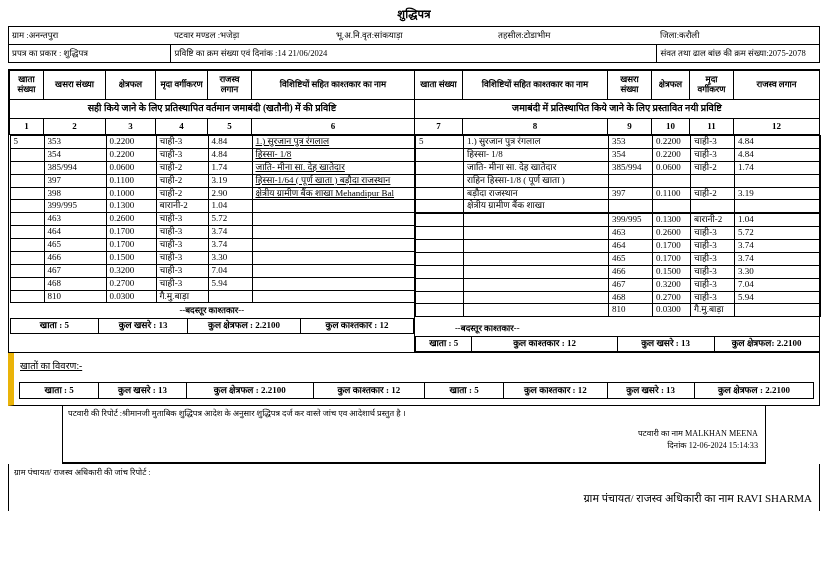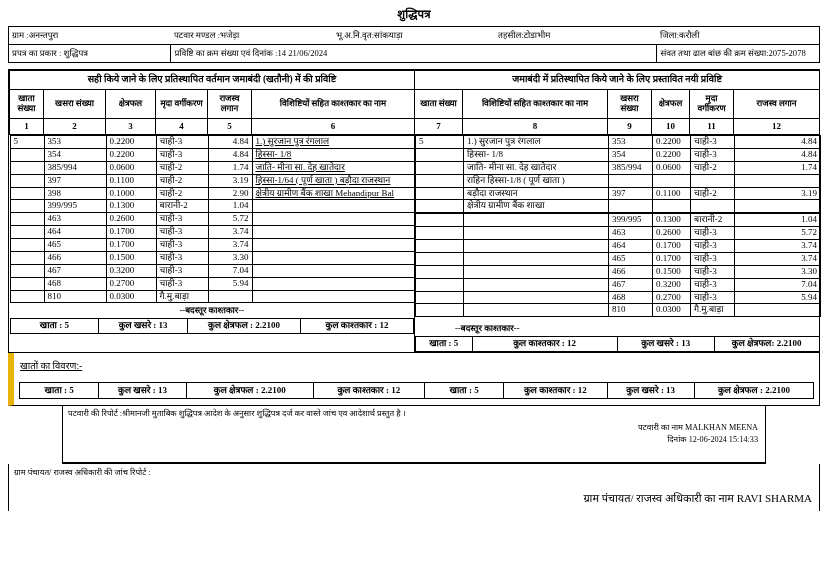--- a/index.html
+++ b/index.html
@@ -114,21 +114,21 @@
     padding: 0 3px;
     font-size: 9px;
     line-height: 1.32;
     vertical-align: top;
     white-space: nowrap;
   }
   .c-khata   { text-align: left; }
   .c-khasra  { text-align: left; }
   .c-area    { text-align: left; }
   .c-soil    { text-align: left; }
-  .c-rev     { text-align: right; margin-top: 15px; }
+  .c-rev     { text-align: left; margin-top: 15px; }
   .c-name    { text-align: left; white-space: normal; }
   .u { text-decoration: underline; }
 
   .lat-note {
     text-align: center;
     font-size: 8.6px;
     font-weight: bold;
     padding-top: 2px;
   }
 
@@ -262,36 +262,36 @@
         <col style="width:48px">
           <col style="width:145px">
           <col style="width:44px">
         <col style="width:38px">
           <col style="width:44px">
           <col style="width:86px">
       </colgroup>
 
       <thead>
         <tr>
-          <td colspan="6" class="grp-head">सही किये जाने के लिए प्रतिस्थापित वर्तमान जमाबंदी (खतौनी) में की प्रविष्टि</td>
-          <td colspan="6" class="grp-head">जमाबंदी में प्रतिस्थापित किये जाने के लिए प्रस्तावित नयी प्रविष्टि</td>
-        </tr>
-        <tr>
           <td class="col-head">खाता संख्या</td>
           <td class="col-head">खसरा संख्या</td>
           <td class="col-head">क्षेत्रफल</td>
           <td class="col-head">मृदा वर्गीकरण</td>
           <td class="col-head">राजस्व लगान</td>
           <td class="col-head">विशिष्टियों सहित काश्तकार का नाम</td>
           <td class="col-head">खाता संख्या</td>
           <td class="col-head">विशिष्टियों सहित काश्तकार का नाम</td>
           <td class="col-head">खसरा संख्या</td>
           <td class="col-head">क्षेत्रफल</td>
           <td class="col-head">मृदा वर्गीकरण</td>
           <td class="col-head">राजस्व लगान</td>
+        </tr>
+        <tr>
+          <td colspan="6" class="grp-head">सही किये जाने के लिए प्रतिस्थापित वर्तमान जमाबंदी (खतौनी) में की प्रविष्टि</td>
+          <td colspan="6" class="grp-head">जमाबंदी में प्रतिस्थापित किये जाने के लिए प्रस्तावित नयी प्रविष्टि</td>
         </tr>
         <tr>
           <td class="num-head">1</td>
           <td class="num-head">2</td>
           <td class="num-head">3</td>
           <td class="num-head">4</td>
           <td class="num-head">5</td>
           <td class="num-head">6</td>
           <td class="num-head">7</td>
           <td class="num-head">8</td>
@@ -621,21 +621,21 @@
         <td>कुल काश्तकार : 12</td>
         <td>कुल खसरे : 13</td>
         <td>कुल क्षेत्रफल : 2.2100</td>
       </tr>
     </tbody>
       </table>
   </div>
 
   <div class="foot-wrap">
     <div class="foot-line">पटवारी की रिपोर्ट :श्रीमानजी मुताबिक शुद्धिपत्र आदेश के अनुसार शुद्धिपत्र दर्ज कर वास्ते जांच एव आदेशार्थ प्रस्तुत है ।</div>
-    <div class="foot-right" style="top:16px">
+    <div class="foot-right" style="top:22px">
       <div>
         <span>पटवारी का नाम</span>
         <span class="lat-name">MALKHAN MEENA</span>
       </div>
       <div>
         <span>दिनांक</span>
         <span class="lat-name">12-06-2024 15:14:33</span>
       </div>
     </div>
   </div>

